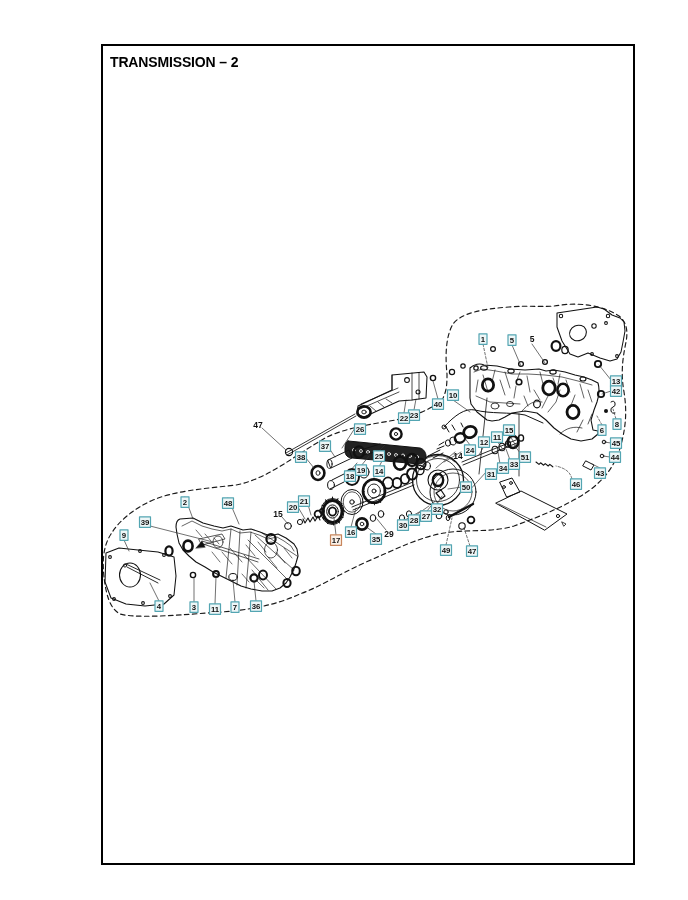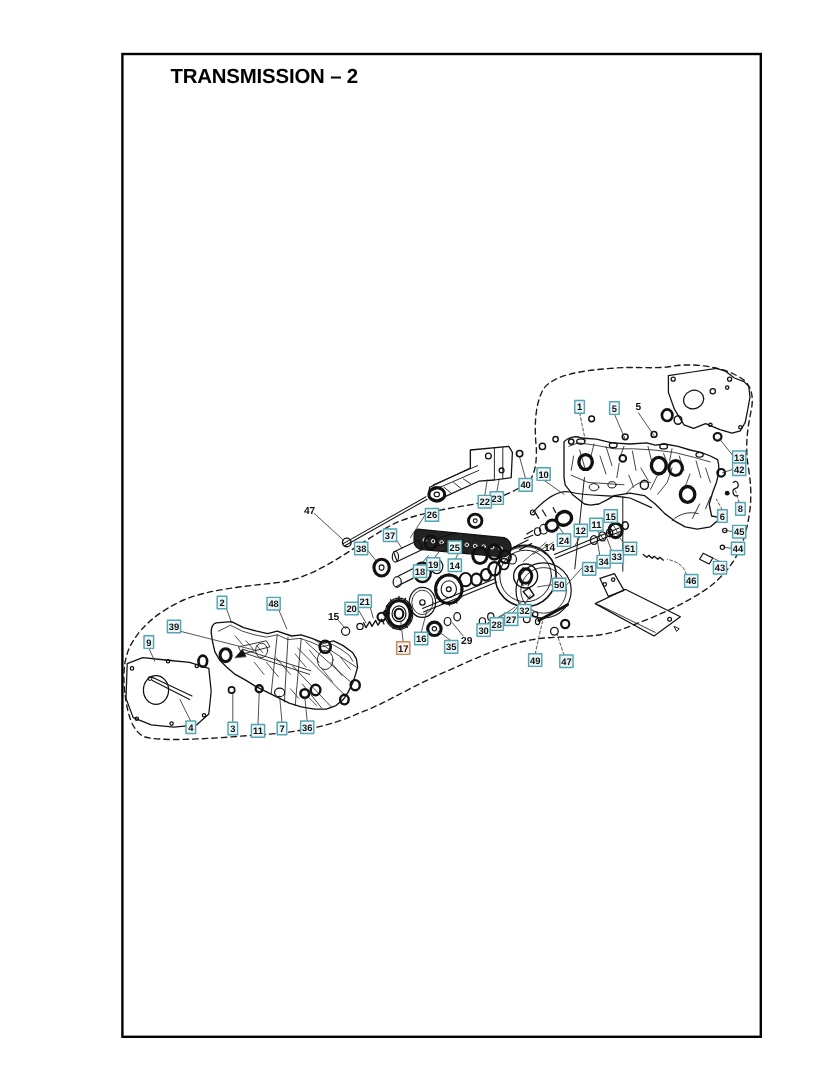--- a/index.html
+++ b/index.html
@@ -1,19 +1,19 @@
 <!DOCTYPE html>
 <html><head>
 <meta charset="utf-8">
 <style>
 html,body{margin:0;padding:0;background:#ffffff;width:688px;height:900px;overflow:hidden;}
 body{font-family:"Liberation Sans", sans-serif;}
 .page{position:relative;width:688px;height:900px;}
 .frame{position:absolute;left:100.5px;top:44px;width:530px;height:817px;border:2.2px solid #000;}
-.title{position:absolute;left:110px;top:53.5px;font-size:17px;font-weight:bold;letter-spacing:-0.15px;color:#000;margin-left:32px;}
+.title{position:absolute;left:110px;top:53.5px;font-size:14px;font-weight:bold;letter-spacing:-0.15px;color:#000;}
 svg{position:absolute;left:0;top:0;}
 </style>
 </head>
 <body>
 <div class="page">
 
 <div class="frame"></div>
 
 <div class="title">TRANSMISSION – 2</div>
 <svg width="688" height="900" viewBox="0 0 688 900" fill="none" stroke-linecap="round" stroke-linejoin="round">

